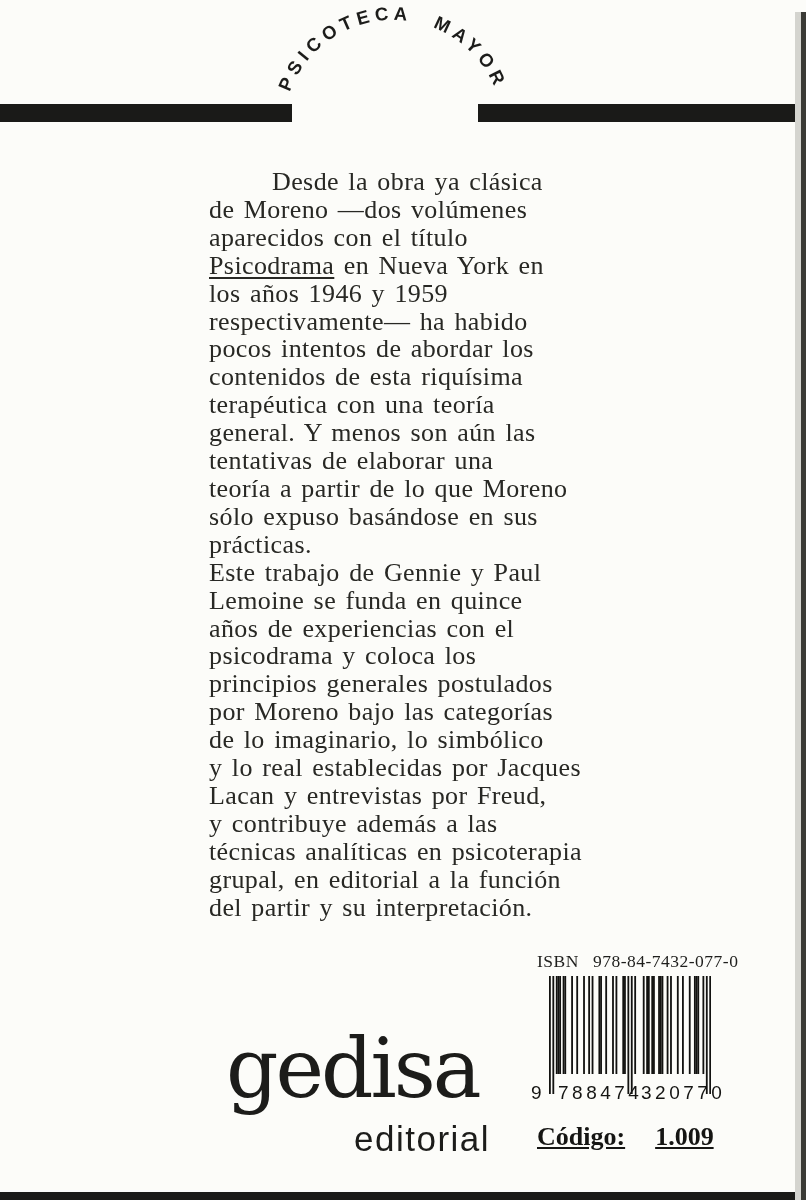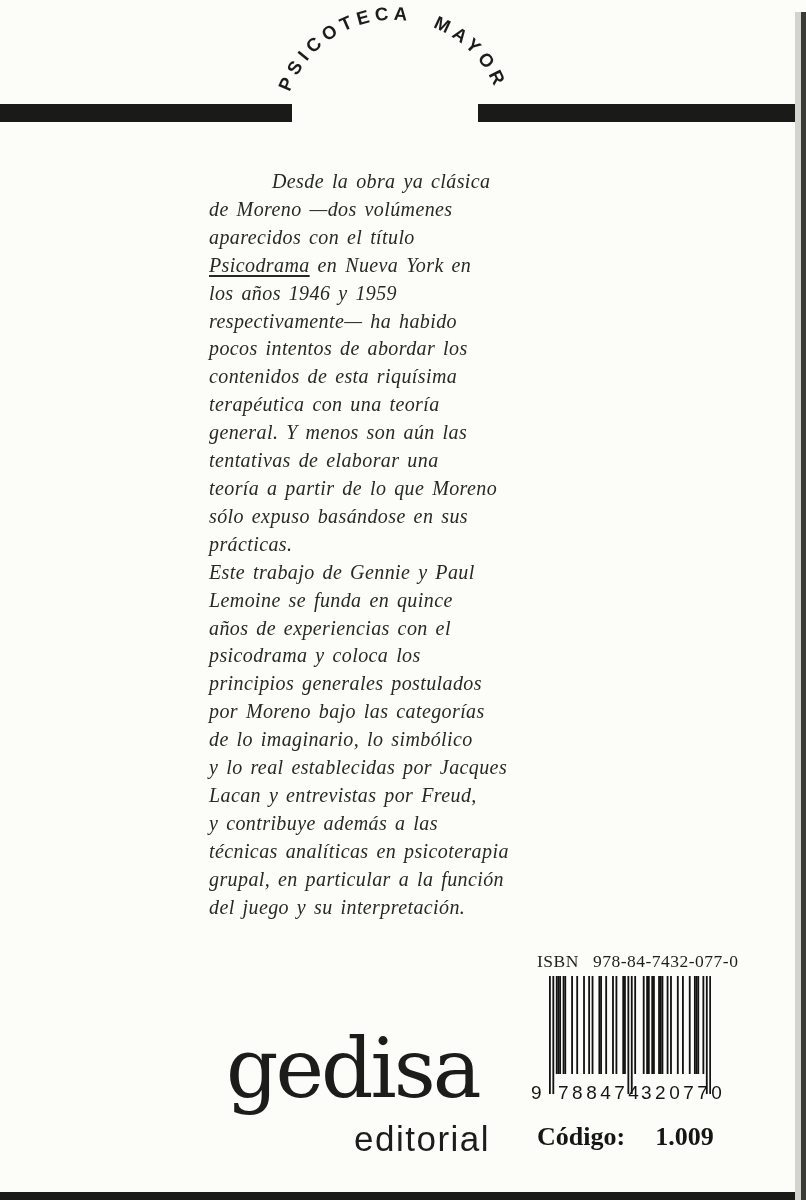--- a/index.html
+++ b/index.html
@@ -34,22 +34,21 @@
   #rule-bottom    { left: 0;   top: 1192px; width: 806px; height: 8px; }
 
   
   #edge-light { left: 795px; top: 12px; width: 6px; height: 1188px; background: #d4d4cf; }
   #edge-dark  { left: 801px; top: 12px; width: 5px; height: 1188px; background: #3b3b36; }
 
   
   #bodytext {
     left: 209px;
     top: 168px;
-    font-style: italic;
-    font-size: 20px;
+    font-size: 26px;
     line-height: 27.9px;
     color: #282824;
     letter-spacing: 0.4px;
     word-spacing: 2.5px;
     white-space: nowrap;
   }
   #bodytext .line.indent { padding-left: 63px; }
   #bodytext .u { text-decoration: underline; text-underline-offset: 3px; }
 
   
@@ -95,20 +94,21 @@
     color: #1c1c1a;
   }
 
   
   #codigo {
     left: 537px;
     top: 1122px;
     font-weight: bold;
     font-size: 26px;
     color: #151513;
+    text-decoration: underline;
   }
   #codigo .val { margin-left: 30px; }
 </style>
 </head>
 <body>
 
 <div id="page">
 
   <svg id="arc-svg" class="abs" width="806" height="140" viewBox="0 0 806 140">
     <path id="arcpath" d="M 289 94 A 110 110 0 0 1 497 94" fill="none"></path>
@@ -139,22 +139,22 @@
       <div class="line">Lemoine se funda en quince</div>
       <div class="line">años de experiencias con el</div>
       <div class="line">psicodrama y coloca los</div>
       <div class="line">principios generales postulados</div>
       <div class="line">por Moreno bajo las categorías</div>
       <div class="line">de lo imaginario, lo simbólico</div>
       <div class="line">y lo real establecidas por Jacques</div>
       <div class="line">Lacan y entrevistas por Freud,</div>
       <div class="line">y contribuye además a las</div>
       <div class="line">técnicas analíticas en psicoterapia</div>
-      <div class="line">grupal, en particular a la función</div>
-      <div class="line">del juego y su interpretación.</div>
+      <div class="line">grupal, en editorial a la función</div>
+      <div class="line">del partir y su interpretación.</div>
     </div>
 
   <div id="isbn-line" class="abs">
     <span>ISBN</span><span class="num">978-84-7432-077-0</span>
   </div>
 
   <div id="barcode" class="abs">
     <svg width="162" height="118" viewBox="0 0 162 118" fill="#121210">
         <rect x="0.00" y="0" width="1.81" height="118"></rect>
         <rect x="3.41" y="0" width="1.81" height="118"></rect>

